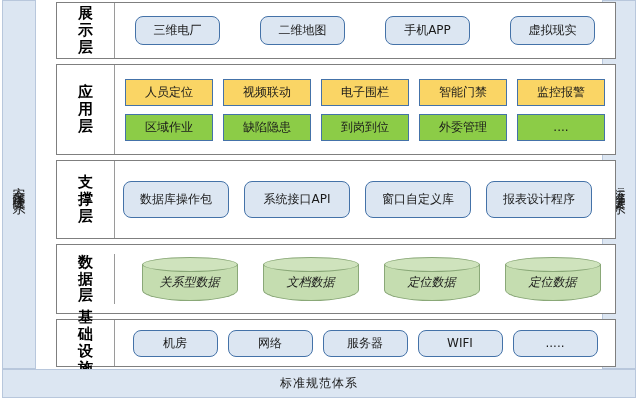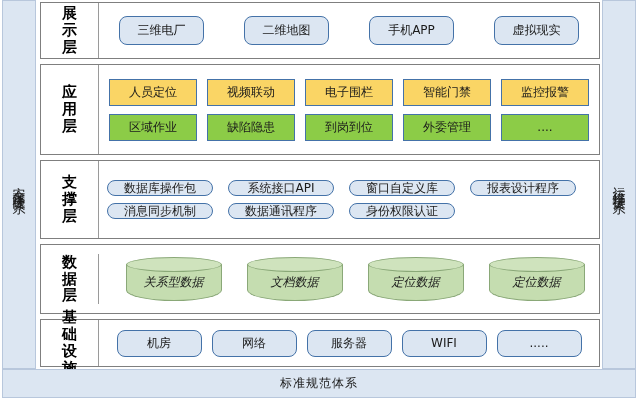--- a/index.html
+++ b/index.html
@@ -66,21 +66,21 @@
   
   .layers {
     position: absolute;
     left: 40px;
     top: 2px;
     width: 560px;
     height: 365px;
   }
   .layer {
     position: absolute;
-    left: 0;
+    left: 16px;
     width: 560px;
     box-sizing: border-box;
     border: 1px solid #7f7f7f;
     background: #ffffff;
     display: flex;
     align-items: stretch;
   }
   .layer-label {
     width: 58px;
     flex: 0 0 58px;
@@ -138,21 +138,21 @@
   
   .layer-app { top: 62px; height: 91px; }
   .layer-app .layer-body { gap: 8px; padding: 0 6px; }
   .layer-app .row { gap: 10px; justify-content: center; }
   .layer-app .node { width: 88px; height: 27px; }
 
   
   .layer-sup { top: 158px; height: 79px; }
   .layer-sup .layer-body { gap: 7px; padding: 0 8px; }
   .layer-sup .row { gap: 15px; justify-content: flex-start; }
-  .layer-sup .node { width: 106px; height: 16px; }
+  .layer-sup .node { width: 106px; height: 37px; }
 
   
   .layer-data { top: 242px; height: 70px; align-items: center; }
   .layer-data .row { justify-content: space-around; padding: 0 6px; width: 100%; }
   .cyl {
     position: relative;
     width: 96px;
     height: 44px;
     display: flex;
     align-items: center;
@@ -249,25 +249,20 @@
     <div class="layer layer-sup">
       <div class="layer-label">
         <span class="lbl">支撑层</span>
       </div>
       <div class="layer-body">
         <div class="row">
           <div class="node blue">数据库操作包</div>
           <div class="node blue">系统接口API</div>
           <div class="node blue">窗口自定义库</div>
           <div class="node blue">报表设计程序</div>
-        </div>
-        <div class="row">
-          <div class="node blue">消息同步机制</div>
-          <div class="node blue">数据通讯程序</div>
-          <div class="node blue">身份权限认证</div>
         </div>
       </div>
     </div>
 
     <div class="layer layer-data">
       <div class="layer-label">
         <span class="lbl">数据层</span>
       </div>
       <div class="layer-body">
         <div class="row">

